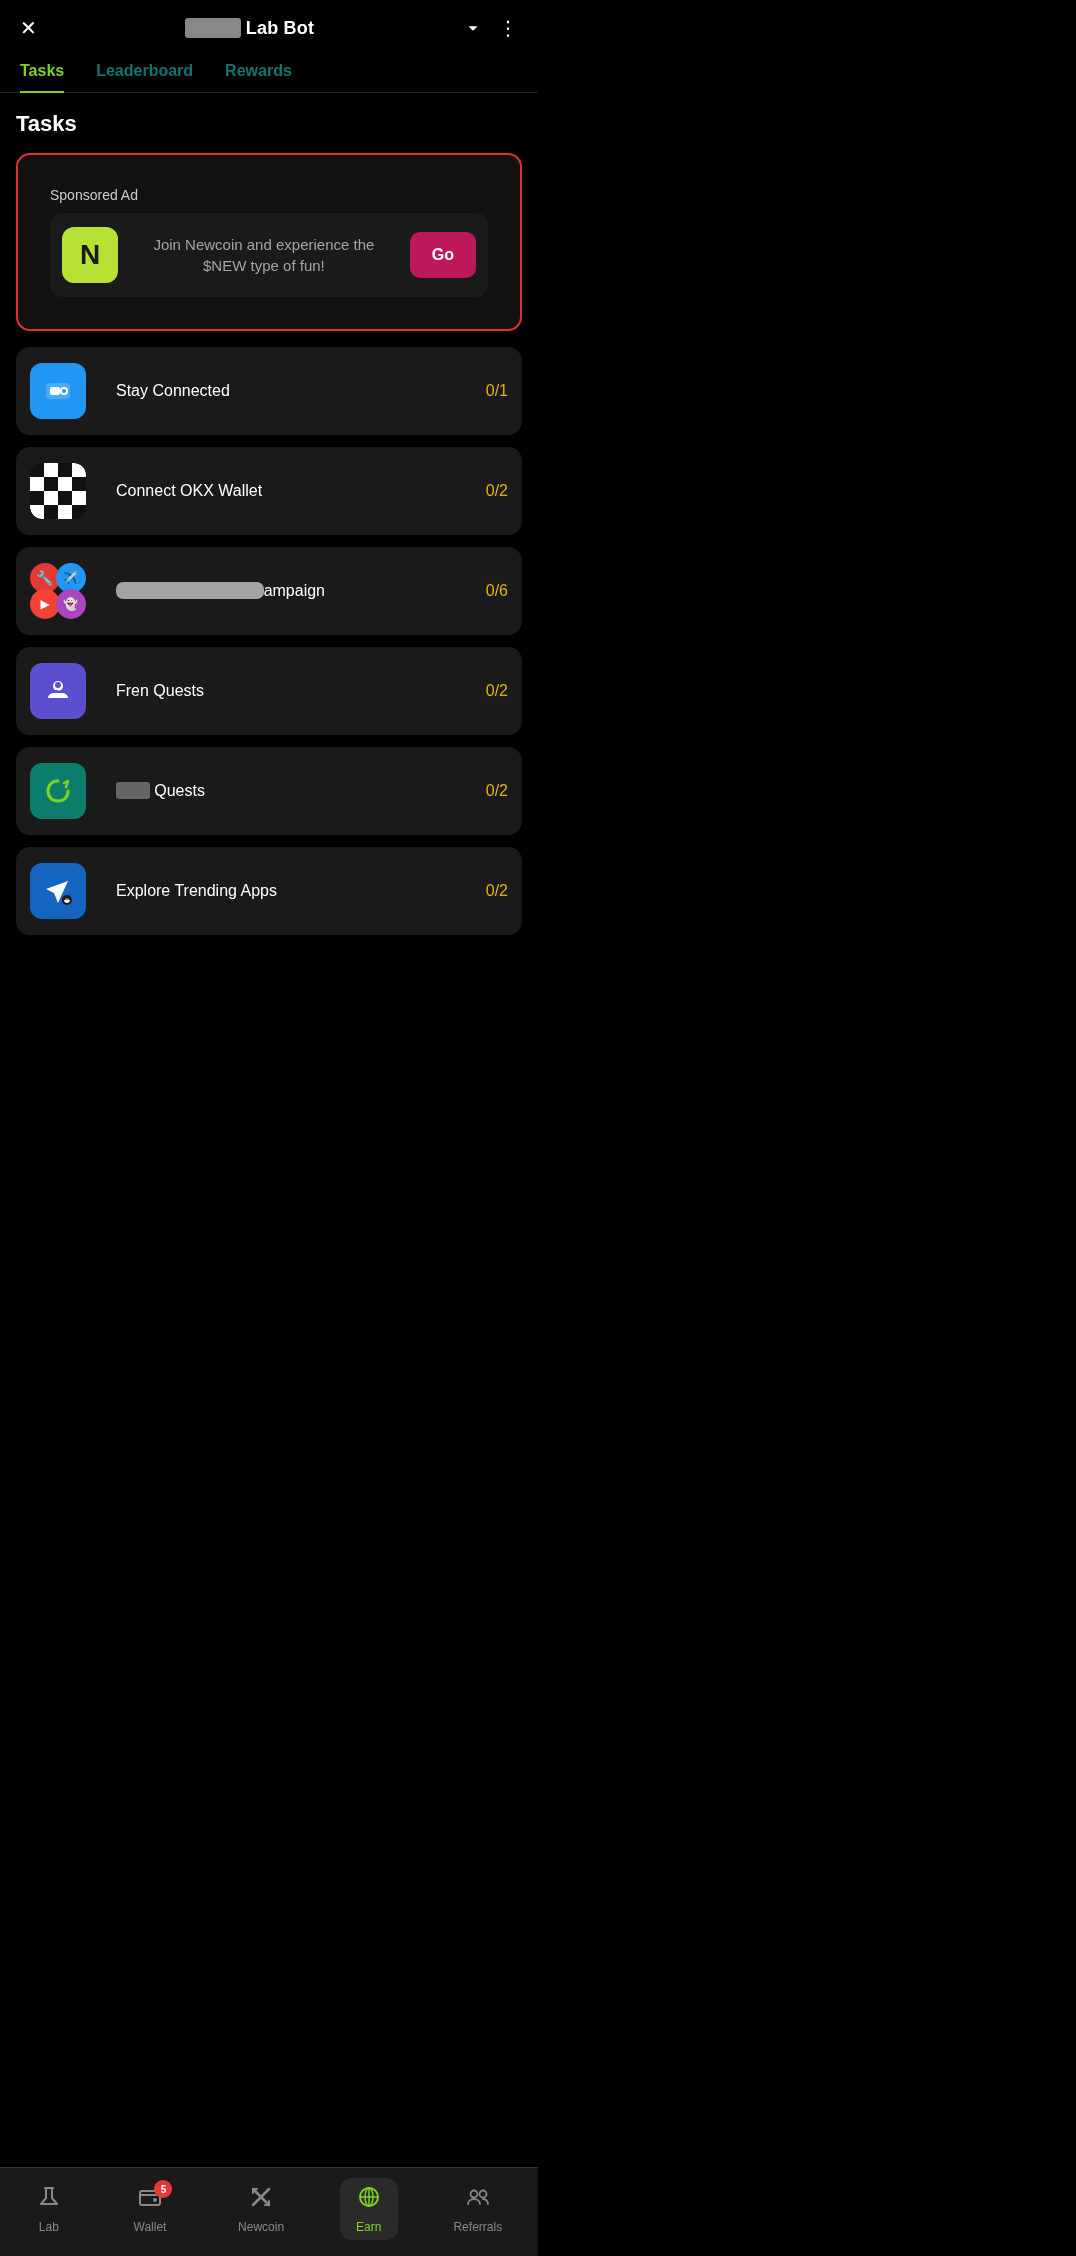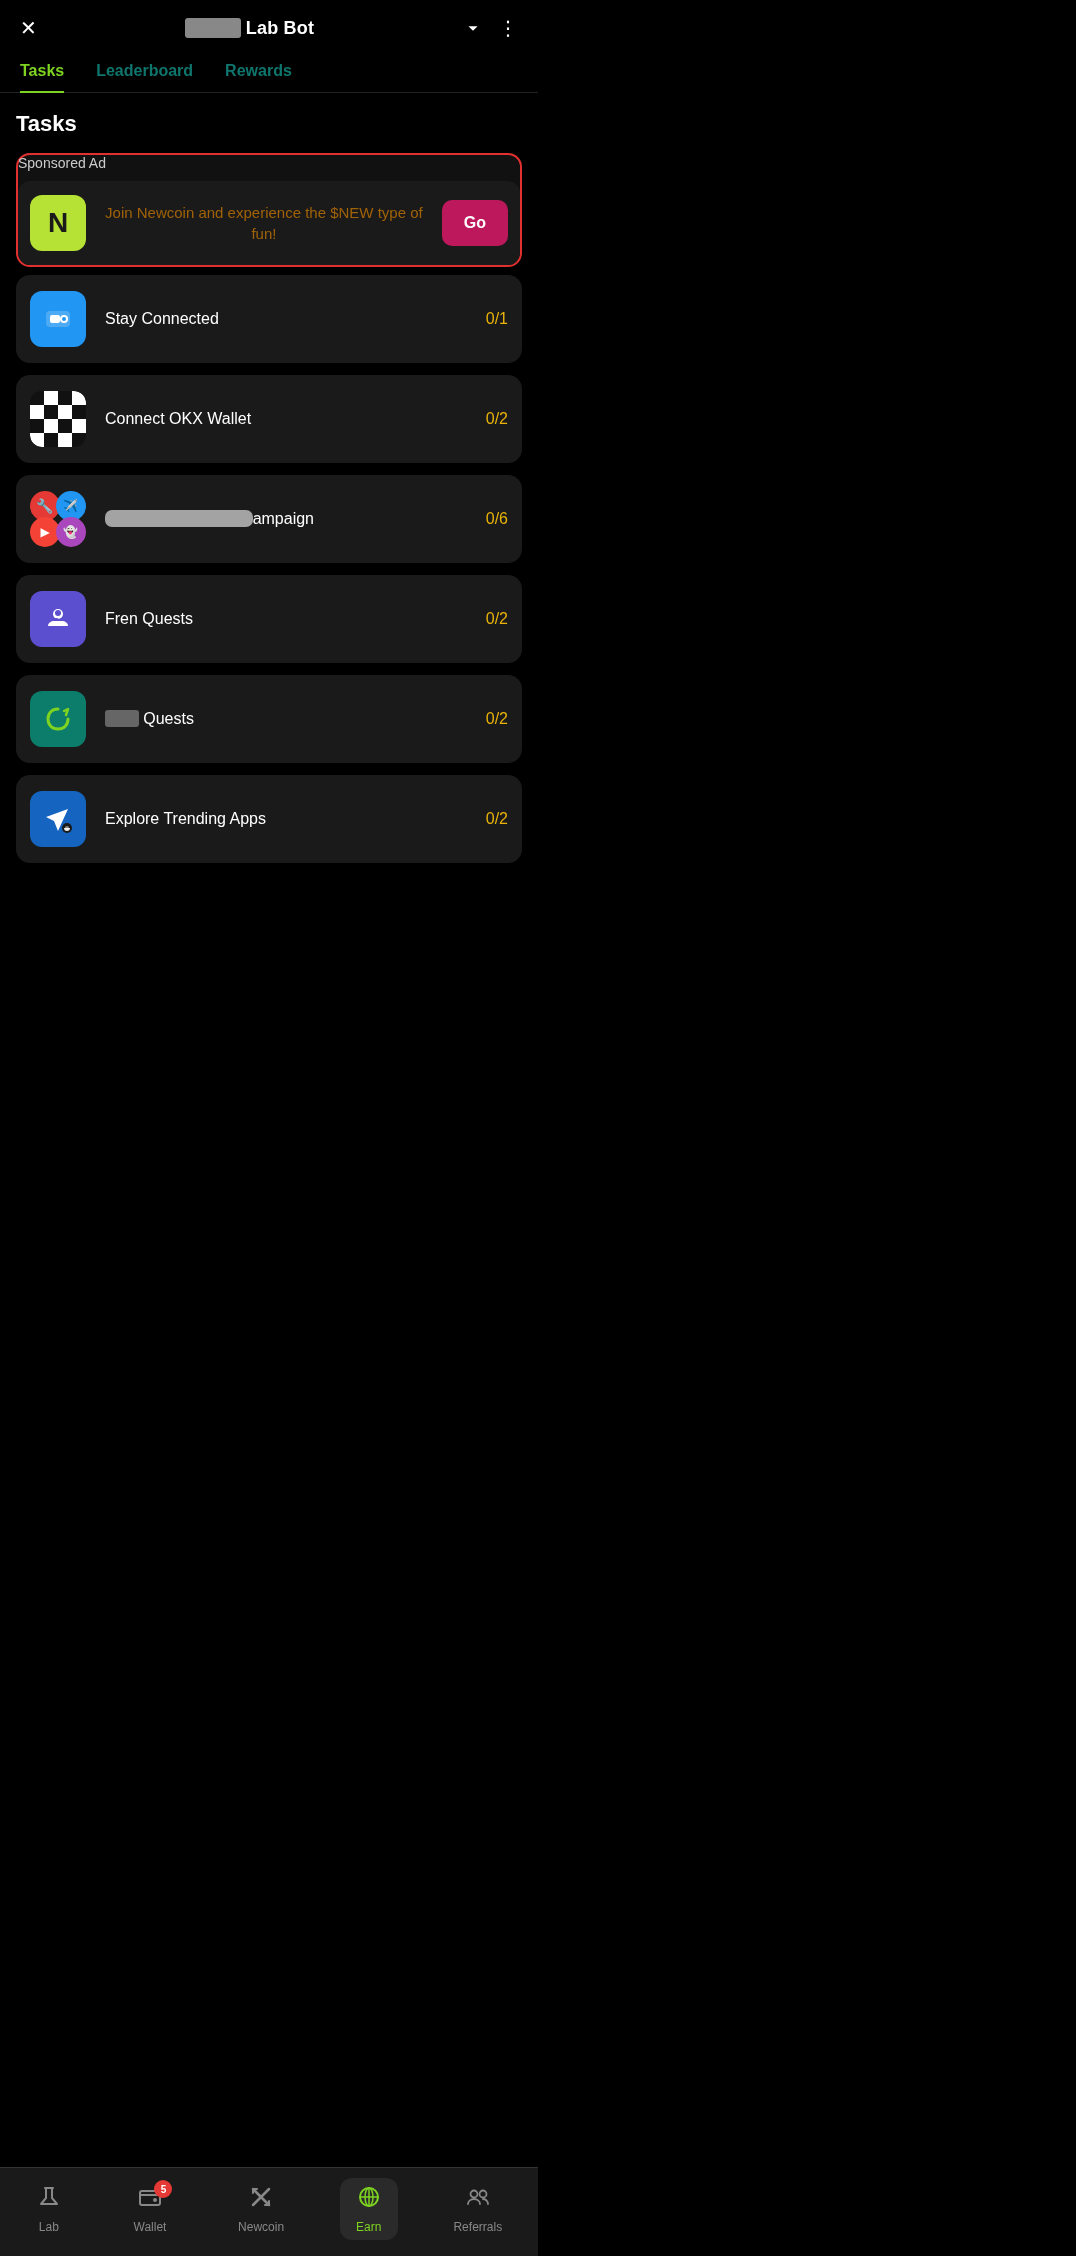--- a/index.html
+++ b/index.html
@@ -84,22 +84,22 @@
       font-size: 22px;
       font-weight: 800;
       color: #fff;
       margin-bottom: 16px;
     }
 
     
     .sponsored-ad {
       border: 2px solid #e03030;
       border-radius: 14px;
-      padding: 0;
-      margin-bottom: 8px;
+      padding: 32px;
+      margin-bottom: 16px;
       background: #111;
     }
     .sponsored-label {
       font-size: 14px;
       color: #ccc;
       margin-bottom: 10px;
     }
     .ad-inner {
       display: flex;
       align-items: center;
@@ -117,21 +117,21 @@
       align-items: center;
       justify-content: center;
       flex-shrink: 0;
       font-size: 28px;
       font-weight: 900;
       color: #1a1a1a;
     }
     .ad-text {
       flex: 1;
       font-size: 15px;
-      color: #a16207;
+      color: #a3a3a3;
       line-height: 1.4;
       text-align: center;
     }
     .ad-go-btn {
       background: #be185d;
       color: #fff;
       border: none;
       border-radius: 10px;
       padding: 14px 22px;
       font-size: 16px;
@@ -141,21 +141,21 @@
     }
 
     
     .task-item {
       display: flex;
       align-items: center;
       background: #1a1a1a;
       border-radius: 14px;
       padding: 16px 14px;
       margin-bottom: 12px;
-      gap: 19px;
+      gap: 30px;
       cursor: pointer;
     }
     .task-icon {
       width: 56px;
       height: 56px;
       border-radius: 12px;
       display: flex;
       align-items: center;
       justify-content: center;
       flex-shrink: 0;

